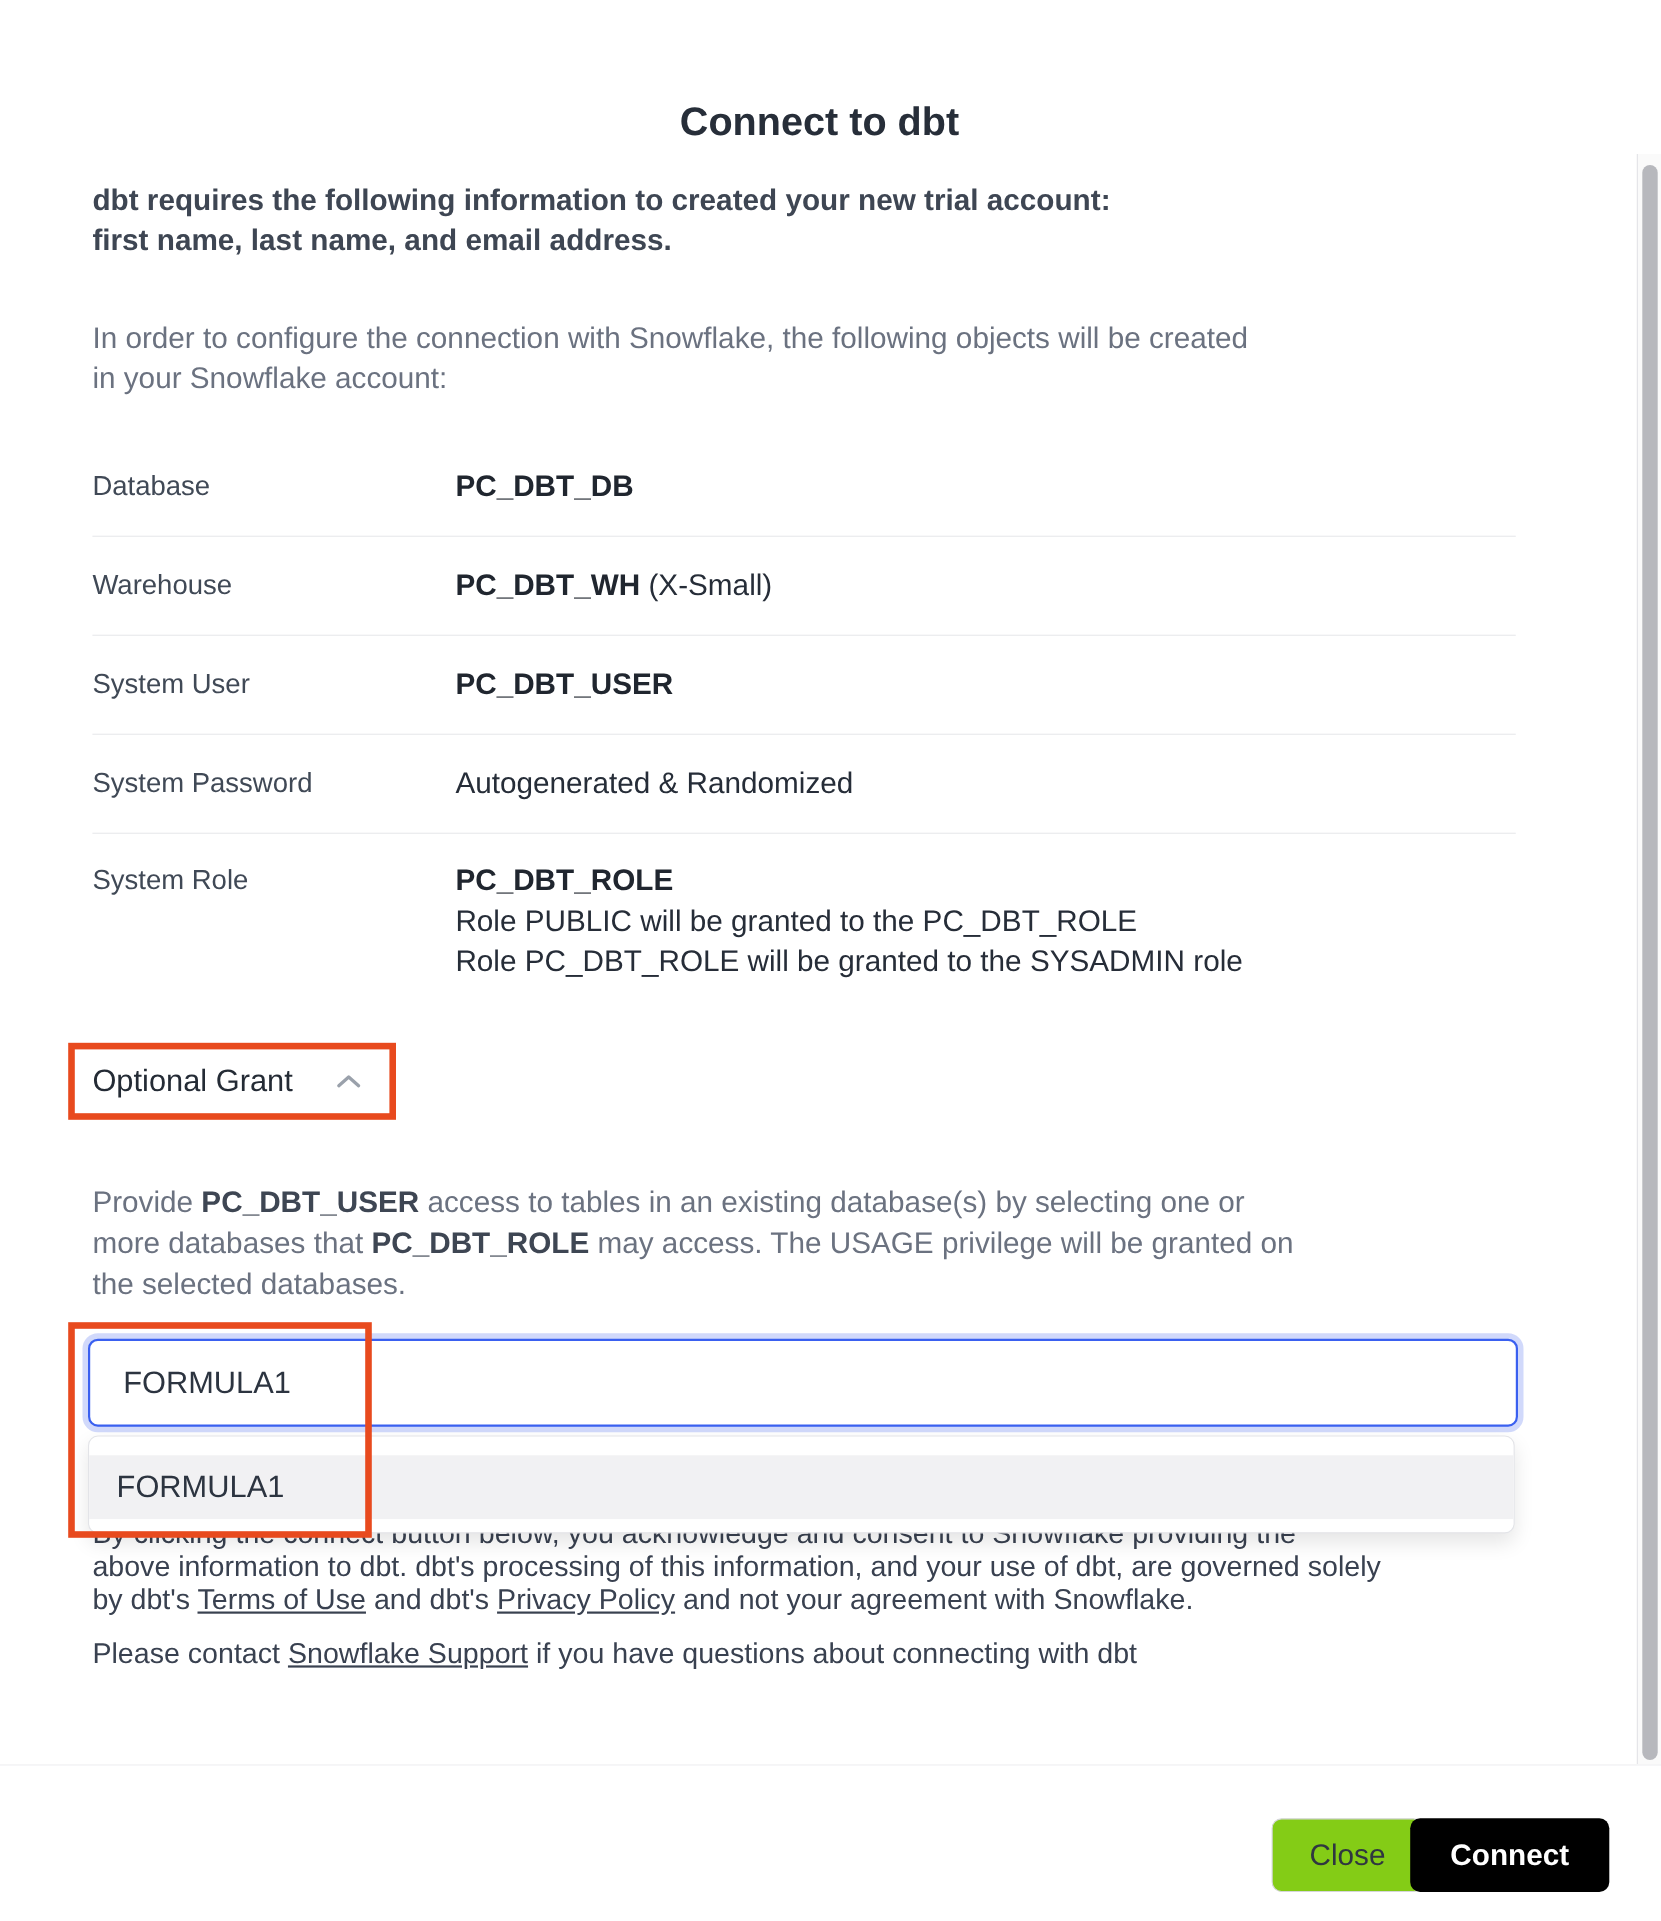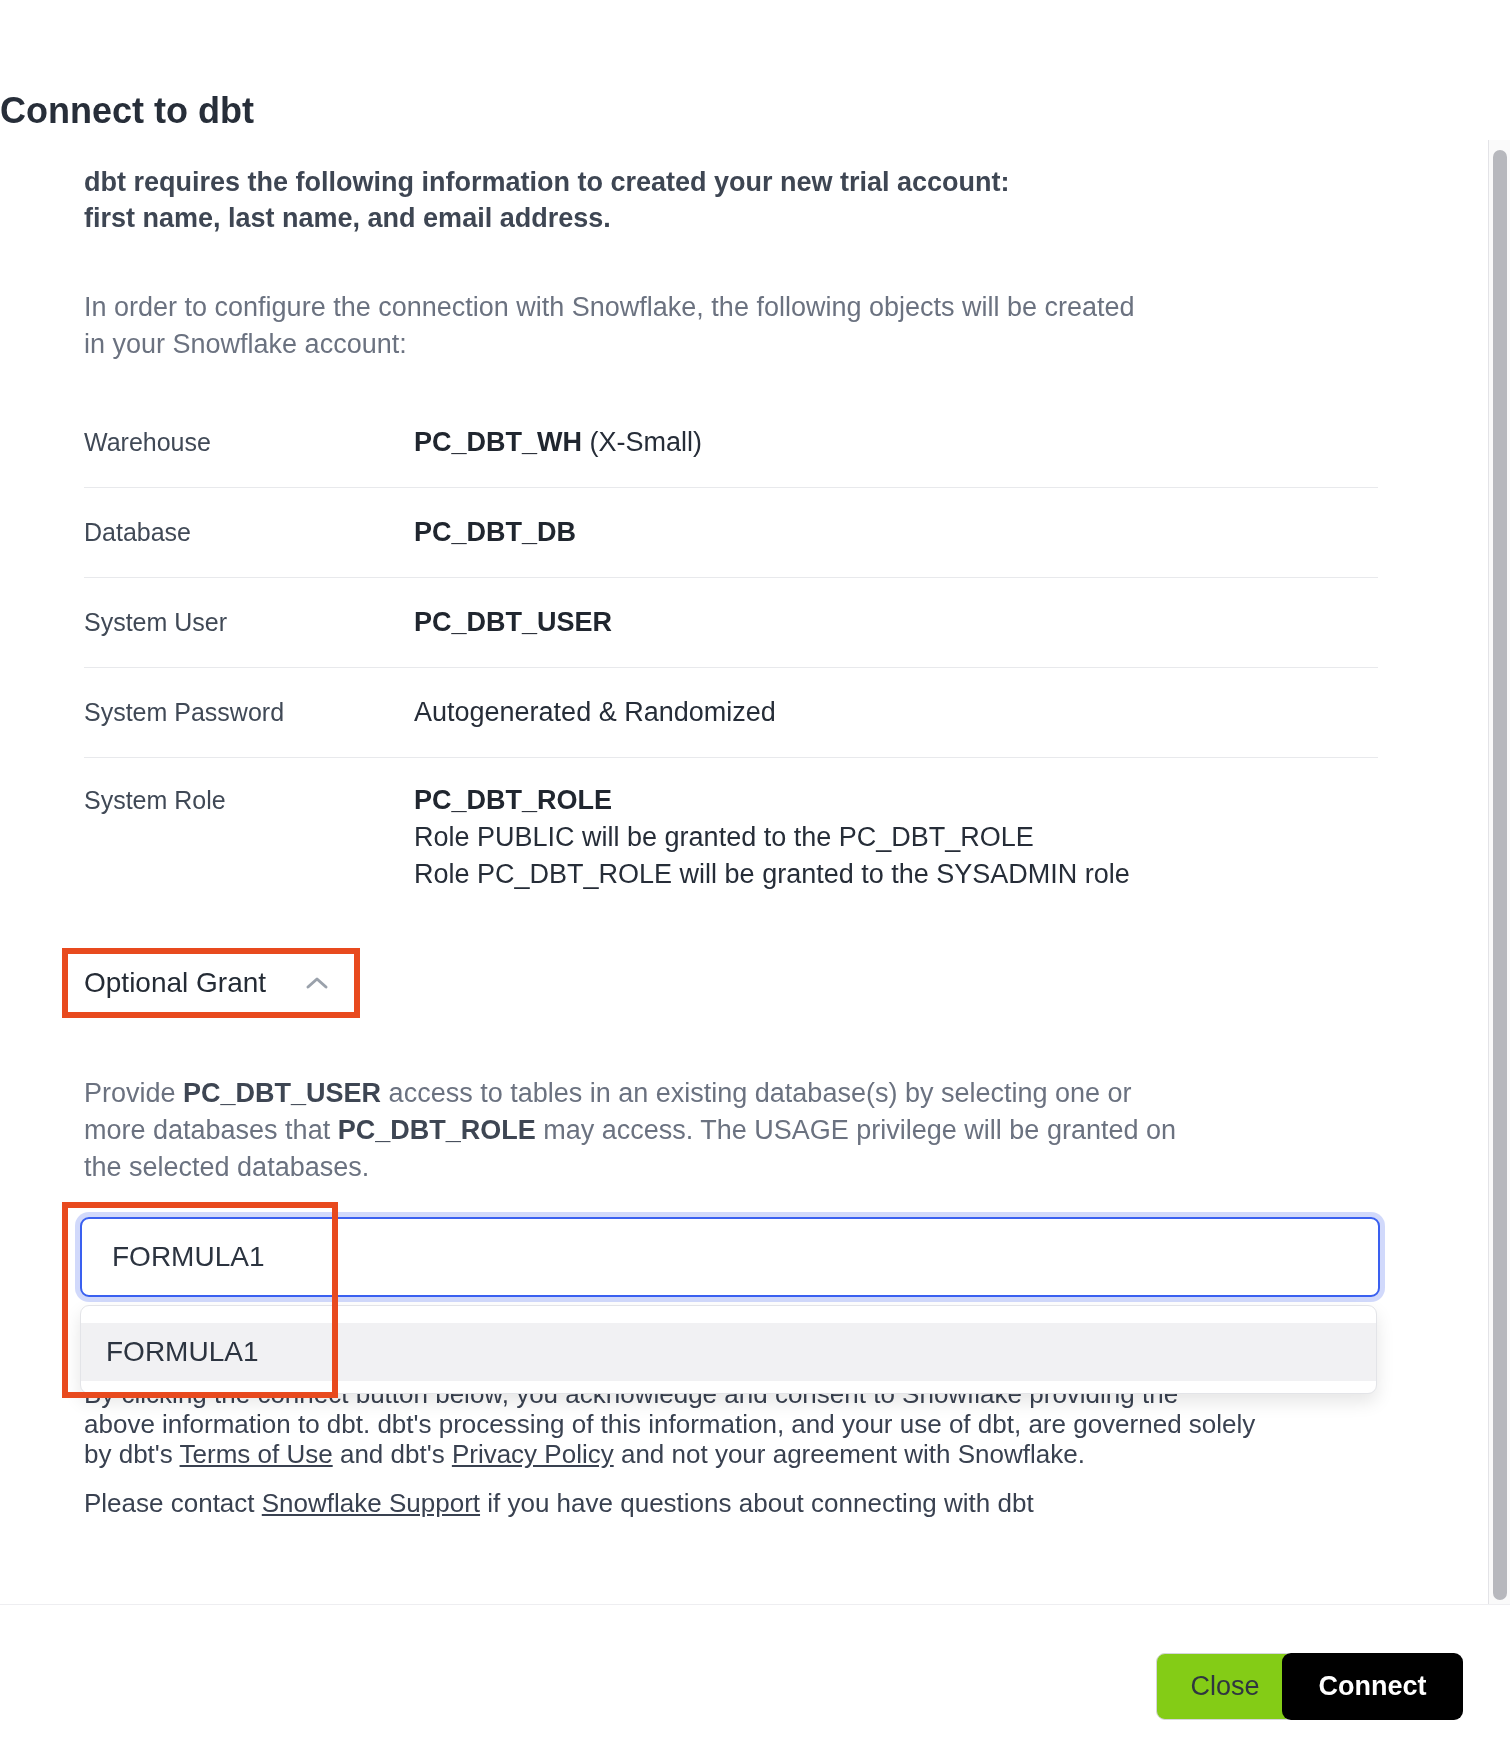--- a/index.html
+++ b/index.html
@@ -5,21 +5,21 @@
   * { margin:0; padding:0; box-sizing:border-box; }
   html,body { background:#ffffff; }
   .page {
     position:relative; width:1510px; height:1746px;
     background:#ffffff; overflow:hidden;
     font-family:"Liberation Sans", sans-serif;
     color:#262d38;
   }
   .dialog-title {
     position:absolute; left:0; top:90px; width:1490px;
-    font-size:36px; font-weight:700; color:#272e39;
+    text-align:center; font-size:36px; font-weight:700; color:#272e39;
   }
   .intro-bold { position:absolute; left:84px; top:164px; width:1300px;
     font-size:27px; font-weight:700; color:#3e4653; }
   .intro-bold .line { display:block; line-height:36px; }
   .intro-desc { position:absolute; left:84px; top:272px; width:1300px;
     font-size:27px; color:#6b7280;margin-top:17px; }
   .intro-desc .line { display:block; line-height:37px; }
 
   .objects-table { position:absolute; left:84px; top:398px; width:1294px; }
   .obj-row { height:90px; display:flex; align-items:center;
@@ -109,26 +109,26 @@
     <span class="line">first name, last name, and email address.</span>
   </div>
 
   <div class="intro-desc">
     <span class="line">In order to configure the connection with Snowflake, the following objects will be created</span>
     <span class="line">in your Snowflake account:</span>
   </div>
 
   <div class="objects-table">
     <div class="obj-row">
+      <div class="obj-label">Database</div>
+      <div class="obj-value"><span class="vb">PC_DBT_DB</span><span class="vr"></span></div>
+    </div>
+    <div class="obj-row">
       <div class="obj-label">Warehouse</div>
       <div class="obj-value"><span class="vb">PC_DBT_WH</span><span class="vr"> (X-Small)</span></div>
-    </div>
-    <div class="obj-row">
-      <div class="obj-label">Database</div>
-      <div class="obj-value"><span class="vb">PC_DBT_DB</span><span class="vr"></span></div>
     </div>
     <div class="obj-row">
       <div class="obj-label">System User</div>
       <div class="obj-value"><span class="vb">PC_DBT_USER</span><span class="vr"></span></div>
     </div>
     <div class="obj-row">
       <div class="obj-label">System Password</div>
       <div class="obj-value"><span class="vb"></span><span class="vr">Autogenerated &amp; Randomized</span></div>
     </div>
     <div class="obj-row last">

